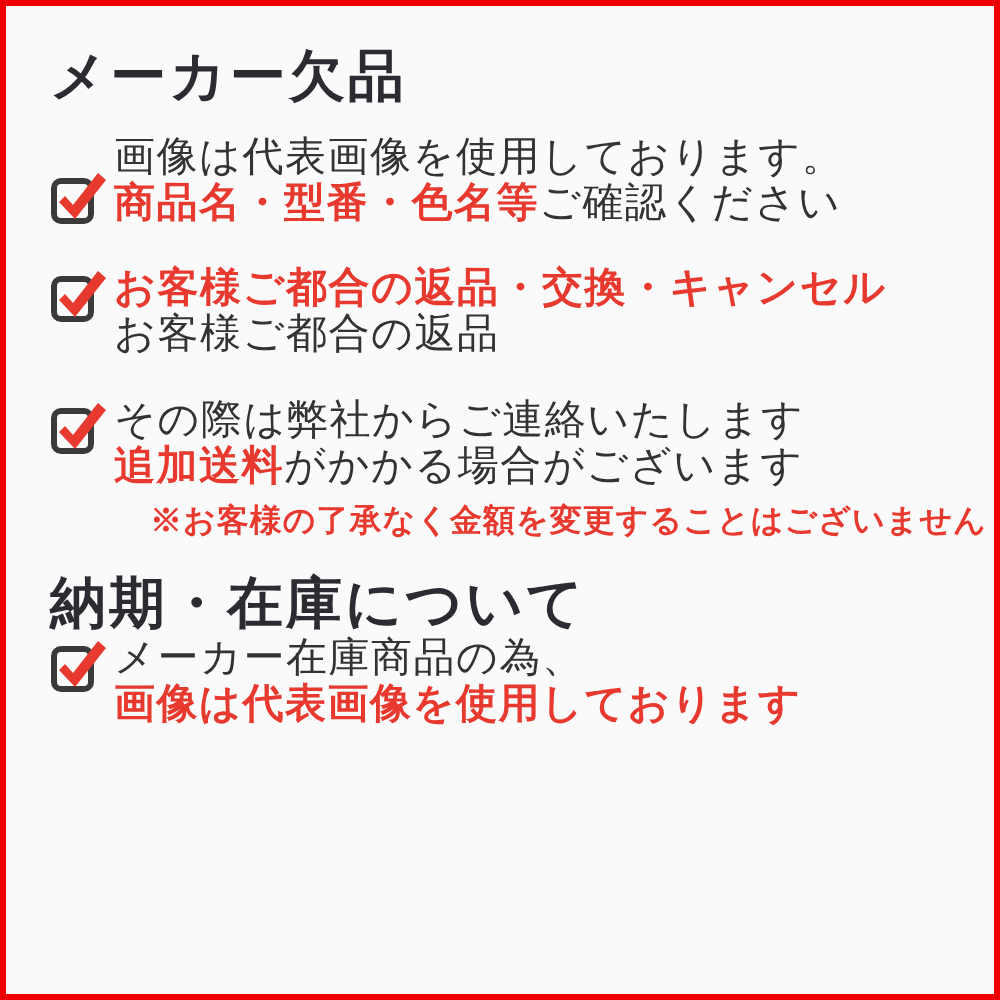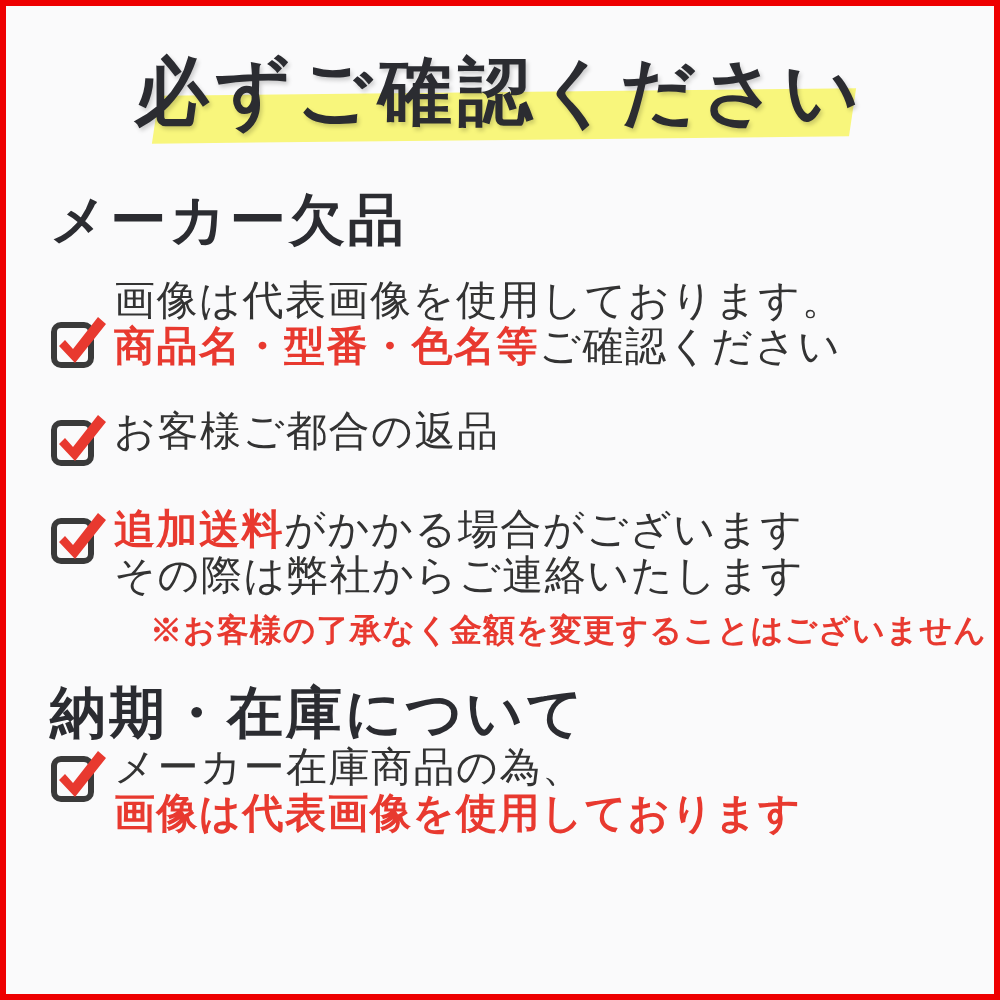--- a/index.html
+++ b/index.html
@@ -84,24 +84,20 @@
     color: var(--accent-red, #e8392f);
     letter-spacing: 1px;
     white-space: nowrap;
   }
 </style>
 </head>
 <body>
 
 <div class="frame">
 
-  <div class="title-wrap">
-    <div class="title-highlight"></div>
-    <div class="title-text">必ずご確認ください</div>
-  </div>
 
   <div class="section-heading">メーカー欠品</div>
 
   <div class="items">
 
     <div class="item m1">
       <svg class="checkbox" viewBox="0 0 56 56">
         <rect x="4" y="12" width="37" height="40" rx="7" fill="none" stroke="var(--checkbox, #3a3a3a)" stroke-width="6"></rect>
         <polygon points="9,33 15,27 23,36 48,4 56,11 25,50" fill="var(--accent-red, #e8392f)"></polygon>
       </svg>
@@ -115,36 +111,39 @@
       </div>
     </div>
 
     <div class="item m2">
       <svg class="checkbox" viewBox="0 0 56 56">
         <rect x="4" y="12" width="37" height="40" rx="7" fill="none" stroke="var(--checkbox, #3a3a3a)" stroke-width="6"></rect>
         <polygon points="9,33 15,27 23,36 48,4 56,11 25,50" fill="var(--accent-red, #e8392f)"></polygon>
       </svg>
       <div class="item-body">
         <div class="line">
+          <span class="seg-red">お客様ご都合の返品・交換・キャンセル</span>
+        </div>
+        <div class="line">
           <span class="seg-black">お客様ご都合の返品</span>
         </div>
       </div>
     </div>
 
     <div class="item m3">
       <svg class="checkbox" viewBox="0 0 56 56">
         <rect x="4" y="12" width="37" height="40" rx="7" fill="none" stroke="var(--checkbox, #3a3a3a)" stroke-width="6"></rect>
         <polygon points="9,33 15,27 23,36 48,4 56,11 25,50" fill="var(--accent-red, #e8392f)"></polygon>
       </svg>
       <div class="item-body">
         <div class="line">
-          <span class="seg-red">追加送料</span><span class="seg-black">がかかる場合がございます</span>
+          <span class="seg-black">その際は弊社からご連絡いたします</span>
         </div>
         <div class="line">
-          <span class="seg-black">その際は弊社からご連絡いたします</span>
+          <span class="seg-red">追加送料</span><span class="seg-black">がかかる場合がございます</span>
         </div>
       </div>
     </div>
 
     <div class="note">※お客様の了承なく金額を変更することはございません</div>
   </div>
 
   <div class="section-heading second">納期・在庫について</div>
 
   <div class="items">

